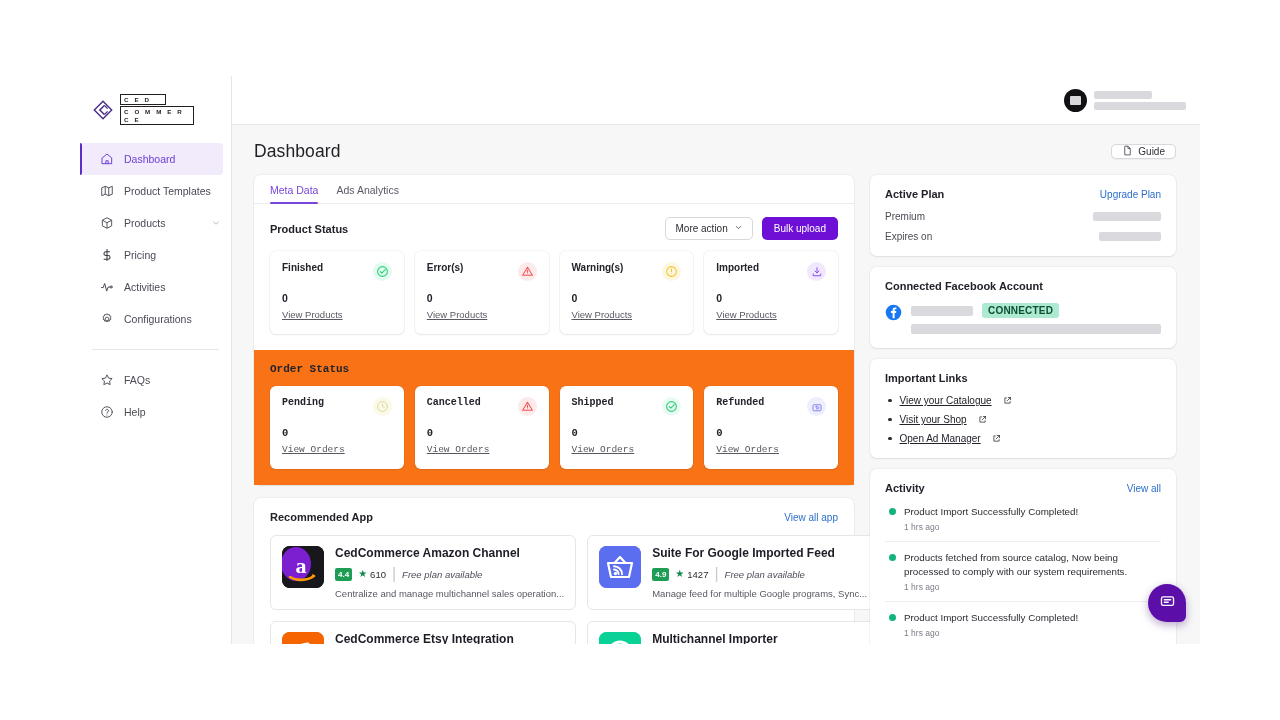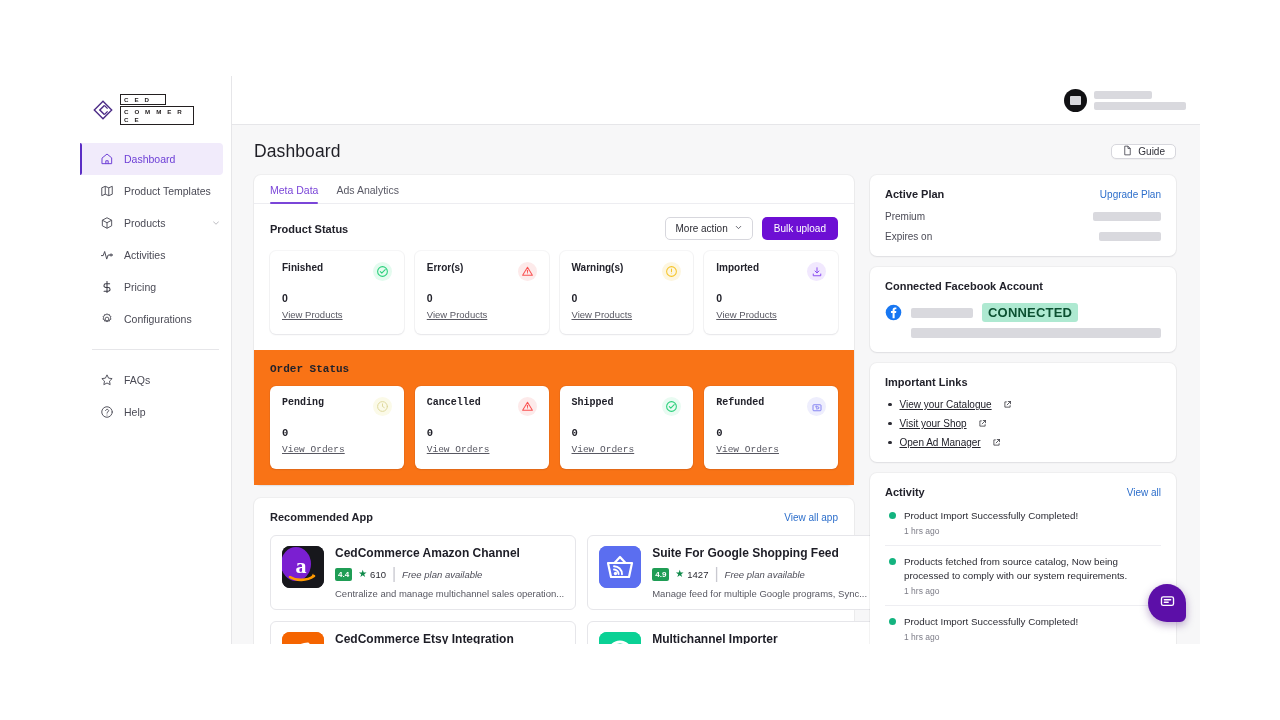--- a/index.html
+++ b/index.html
@@ -181,21 +181,21 @@
            box-shadow: 0 1px 2px rgba(20,20,40,.07), 0 0 0 1px rgba(20,20,40,.035); }
   .rhead { display: flex; align-items: center; justify-content: space-between; margin-bottom: 11px; }
   .rtitle { font-size: 11px; font-weight: 700; color: #22222b; }
   .plan-row { display: flex; align-items: center; justify-content: space-between; margin-bottom: 9px; }
   .plan-key { font-size: 10px; color: #4c4c57; }
   .fb-row { display: flex; align-items: flex-start; gap: 9px; }
   .fb-icon { width: 17px; height: 17px; flex: 0 0 17px; margin-top: 1px; }
   .fb-right { flex: 1; }
   .fb-line1 { display: flex; align-items: center; gap: 9px; margin-bottom: 6px; }
   .chip-connected {
-    background: #aee9d1; color: #0c5132; font-size: 13px; font-weight: 600;
+    background: #aee9d1; color: #0c5132; font-size: 10px; font-weight: 600;
     border-radius: 3px; padding: 2px 6px; letter-spacing: .2px;
   }
   .links-list { list-style: none; display: flex; flex-direction: column; gap: 8px; }
   .links-list li { display: flex; align-items: center; gap: 8px; font-size: 10px; }
   .bullet { width: 3.5px; height: 3.5px; border-radius: 50%; background: #2b2b33; flex: 0 0 3.5px; margin-left: 3px; }
   .ilink { color: #22222b; text-decoration: underline; cursor: pointer; }
   .ext { width: 9px; height: 9px; margin-left: 3px; }
 
   .act-list { display: flex; flex-direction: column; }
   .act-item { display: flex; gap: 8px; padding: 9px 0 9px 4px; border-top: 1px solid #eeeef2; }
@@ -270,36 +270,36 @@
           <svg viewBox="0 0 24 24" width="10" height="10" fill="none" stroke="#6b6b77" stroke-width="2" stroke-linecap="round" stroke-linejoin="round">
               <path d="M6 9l6 6 6-6"></path>
             </svg>
         </span>
       </div>
 
 
 
       <div class="nav-item">
         <span class="ico">
+          <svg viewBox="0 0 24 24" width="14" height="14" fill="none" stroke="#3a3a45" stroke-width="1.8" stroke-linecap="round" stroke-linejoin="round">
+              <path d="M12 2.5v19"></path>
+              <path d="M16.5 6.5H10a3.2 3.2 0 000 6.4h4a3.2 3.2 0 010 6.4H7"></path>
+            </svg>
+        </span>
+        <span class="nav-label">Pricing</span>
+      </div>
+
+      <div class="nav-item">
+        <span class="ico">
           <svg viewBox="0 0 24 24" width="14" height="14" fill="none" stroke="#4a4a55" stroke-width="1.7" stroke-linecap="round" stroke-linejoin="round">
               <path d="M2.5 13h3l2.5-7 3.5 13 2.5-7h3"></path>
               <circle cx="19" cy="12" r="1.8"></circle>
             </svg>
         </span>
         <span class="nav-label">Activities</span>
-      </div>
-
-      <div class="nav-item">
-        <span class="ico">
-          <svg viewBox="0 0 24 24" width="14" height="14" fill="none" stroke="#3a3a45" stroke-width="1.8" stroke-linecap="round" stroke-linejoin="round">
-              <path d="M12 2.5v19"></path>
-              <path d="M16.5 6.5H10a3.2 3.2 0 000 6.4h4a3.2 3.2 0 010 6.4H7"></path>
-            </svg>
-        </span>
-        <span class="nav-label">Pricing</span>
       </div>
 
       <div class="nav-item">
         <span class="ico">
           <svg viewBox="0 0 24 24" width="14" height="14" fill="none" stroke="#4a4a55" stroke-width="1.5" stroke-linejoin="round">
               <circle cx="12" cy="12" r="3.2"></circle>
               <path d="M12 2.8l1.5 2.1 2.5-.6.5 2.5 2.4.9-1.1 2.3 1.1 2.3-2.4.9-.5 2.5-2.5-.6L12 17.2l-1.5-2.1-2.5.6-.5-2.5-2.4-.9 1.1-2.3L5.1 7.7l2.4-.9.5-2.5 2.5.6z"></path>
             </svg>
         </span>
         <span class="nav-label">Configurations</span>
@@ -559,21 +559,21 @@
                   <svg viewBox="0 0 42 42" width="42" height="42">
                     <rect width="42" height="42" rx="3" fill="#5b6ef0"></rect>
                     <path d="M9 17h24l-3 14H12z" fill="none" stroke="#ffffff" stroke-width="2.2" stroke-linejoin="round"></path>
                     <path d="M15.5 17l5.5-6 5.5 6" fill="none" stroke="#ffffff" stroke-width="2.2" stroke-linejoin="round"></path>
                     <circle cx="16.5" cy="27.5" r="1.7" fill="#fff"></circle>
                     <path d="M15 23.5a4.6 4.6 0 014.6 4.6" stroke="#fff" stroke-width="1.9" fill="none" stroke-linecap="round"></path>
                     <path d="M15 20.2a8 8 0 018 8" stroke="#fff" stroke-width="1.9" fill="none" stroke-linecap="round"></path>
                   </svg>
                 </span>
                 <div class="app-body">
-                  <div class="app-name">Suite For Google Shopping Feed</div>
+                  <div class="app-name">Suite For Google Imported Feed</div>
                   <div class="app-meta">
                     <span class="rating-chip">4.9</span>
                     <span class="stars">
                       <span class="star">★</span>
                       <span>1427</span>
                     </span>
                     <span class="sep">|</span>
                     <span class="app-plan">Free plan available</span>
                   </div>
                   <div class="app-desc">Manage feed for multiple Google programs, Sync...</div>

